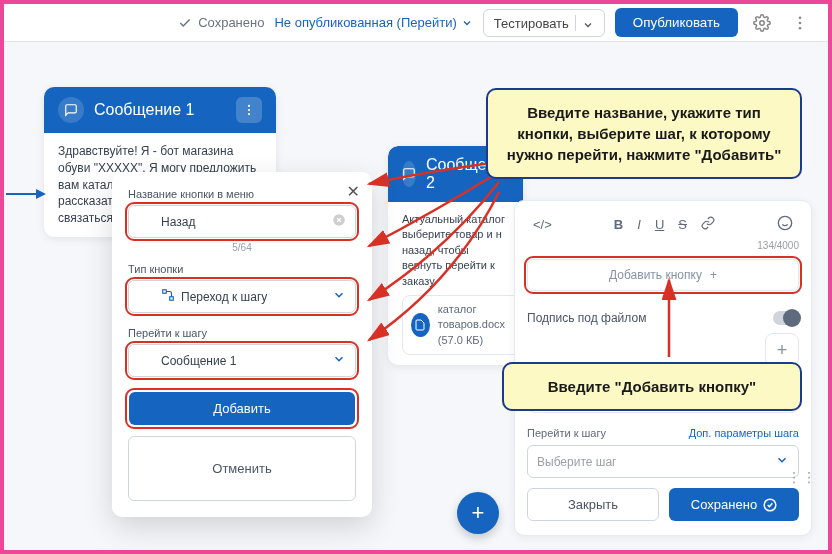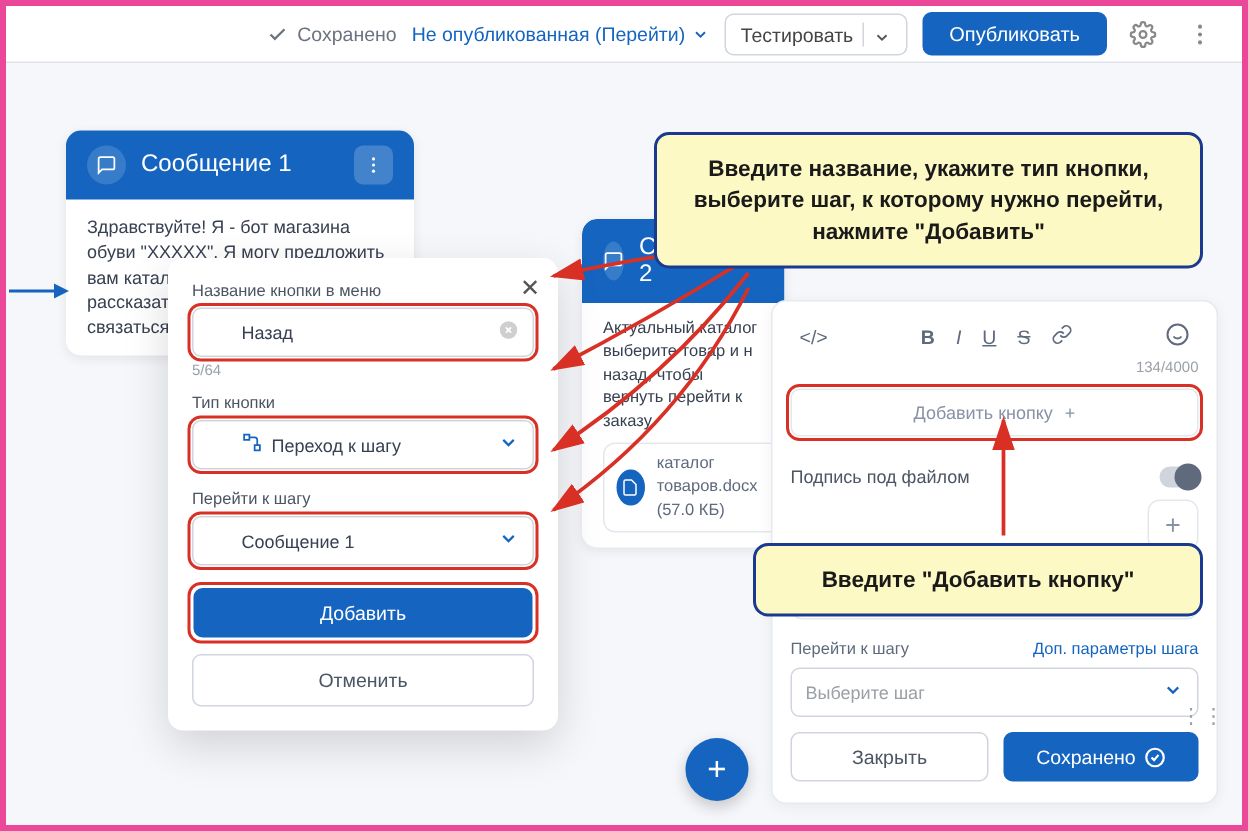--- a/index.html
+++ b/index.html
@@ -24,23 +24,23 @@
   
   #card1 { left: 40px; top: 45px; width: 232px; }
   #card2 { left: 384px; top: 104px; width: 135px; overflow: hidden; }
   #card2 .card-body { font-size: 11px; }
   
   .modal { position: absolute; left: 108px; top: 130px; width: 260px; background: #fff; border-radius: 10px; box-shadow: 0 10px 30px rgba(0,0,0,0.15); padding: 16px; z-index: 10; }
   .modal .close { position: absolute; right: 12px; top: 10px; color: #555; font-size: 16px; }
   .modal label { font-size: 11px; color: #4b5563; display: block; margin-bottom: 5px; }
   .modal .field { border: 1px solid #d0d5dd; border-radius: 6px; padding: 7px 9px; font-size: 12px; width: 100%; display: flex; align-items: center; gap: 6px; color: #374151; margin-bottom: 4px; }
   .modal .red-outline { outline: 2px solid #d93025; outline-offset: 1px; border-radius: 6px; padding-left: 32px; }
-  .modal .counter { text-align: left; font-size: 10px; color: #9aa0a6; margin-bottom: 10px; }
+  .modal .counter { text-align: center; font-size: 10px; color: #9aa0a6; margin-bottom: 10px; }
   .modal .primary { background: #1565c0; color: #fff; border: none; border-radius: 6px; padding: 9px; width: 100%; font-weight: 500; font-size: 13px; }
-  .modal .secondary { background: #fff; color: #4b5563; border: 1px solid #d0d5dd; border-radius: 6px; padding: 9px; width: 100%; font-size: 13px; margin-top: 10px; }
+  .modal .secondary { background: #fff; color: #4b5563; border: 1px solid #d0d5dd; border-radius: 6px; padding: 24px; width: 100%; font-size: 13px; margin-top: 10px; }
   .chev { margin-left: auto; color: #1565c0; }
   .step-ic { color: #1565c0; }
   .clear-ic { margin-left: auto; color: #b0b0b0; }
   
   .side-panel { position: absolute; right: 16px; top: 158px; width: 298px; background: #fff; border-radius: 10px; box-shadow: 0 2px 10px rgba(0,0,0,0.06); padding: 10px 12px 14px; border: 1px solid #e5e9f0; }
   .toolbar { display: flex; align-items: center; gap: 14px; padding: 4px 6px; color: #5f6a7d; font-size: 13px; }
   .toolbar .sp { flex: 1; }
   .toolbar span { font-weight: 500; }
   .counter2 { text-align: right; font-size: 10px; color: #9aa0a6; margin: 2px 0 8px; }
   .add-btn-block { border: 1px solid #e3e8ef; border-radius: 8px; padding: 8px; text-align: center; color: #8892a6; font-size: 12px; display: flex; align-items: center; justify-content: center; gap: 8px; }
@@ -53,21 +53,21 @@
   .step-sel-row { display: flex; align-items: center; justify-content: space-between; font-size: 11px; color: #5f6a7d; margin: 14px 0 6px; }
   .step-sel-row .link { color: #1565c0; }
   .select { border: 1px solid #d0d5dd; border-radius: 6px; padding: 7px 9px; font-size: 12px; color: #9aa0a6; display: flex; align-items: center; }
   .select .chev2 { margin-left: auto; color: #1565c0; }
   .bottom-row { display: flex; gap: 10px; margin-top: 10px; }
   .bottom-row button { flex: 1; padding: 8px; border-radius: 6px; font-size: 13px; }
   .btn-close { background: #fff; border: 1px solid #d0d5dd; color: #4b5563; }
   .btn-saved { background: #1565c0; border: none; color: #fff; display: flex; align-items: center; justify-content: center; gap: 6px; }
   
   .callout { position: absolute; background: #fdf9c4; border: 2px solid #1a3a8f; border-radius: 10px; padding: 12px 16px; font-size: 15px; font-weight: 600; color: #1a1a1a; text-align: center; line-height: 1.4; z-index: 30; }
-  #callout1 { right: 26px; top: 46px; width: 366px; }
+  #callout1 { right: 26px; top: 46px; width: 316px; }
   #callout2 { right: 26px; top: 320px; width: 300px; }
   
   .fab { position: absolute; left: 453px; bottom: 16px; width: 42px; height: 42px; border-radius: 50%; background: #1565c0; color: #fff; display: flex; align-items: center; justify-content: center; font-size: 22px; box-shadow: 0 4px 10px rgba(0,0,0,0.2); }
   
   .arrow-svg { position: absolute; pointer-events: none; z-index: 25; }
   .arr-in { position: absolute; left: 2px; top: 142px; color: #1565c0; z-index: 1; }
   
   .attach { border: 1px solid #e3e8ef; border-radius: 8px; padding: 6px 8px; display: flex; align-items: center; gap: 8px; margin-top: 6px; font-size: 11px; color: #5f6a7d; width: 130px; }
   .attach .aic { width: 24px; height: 24px; border-radius: 50%; background: #1565c0; color: #fff; display: flex; align-items: center; justify-content: center; font-size: 11px; }
 </style>

